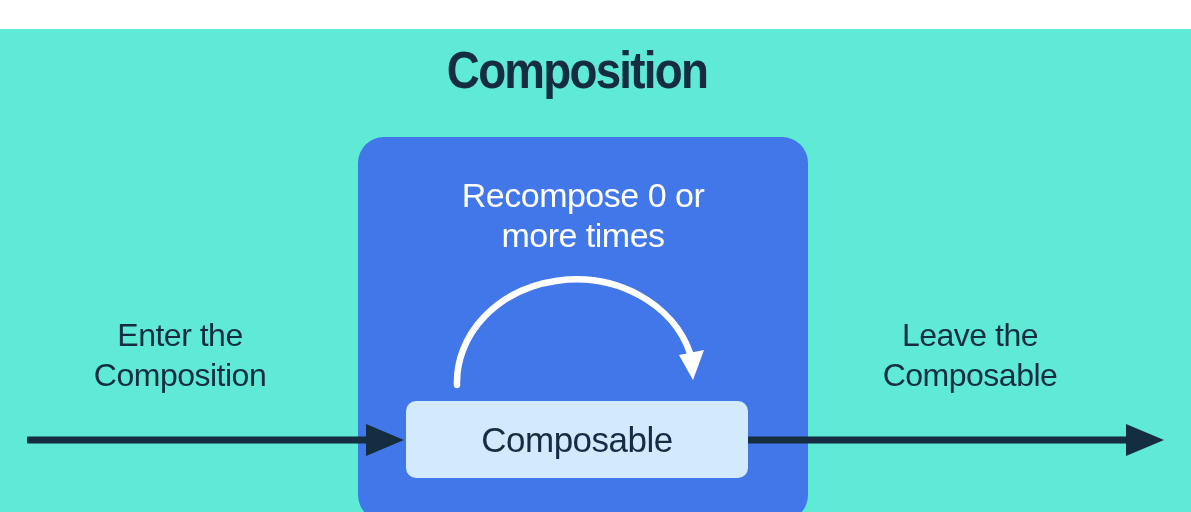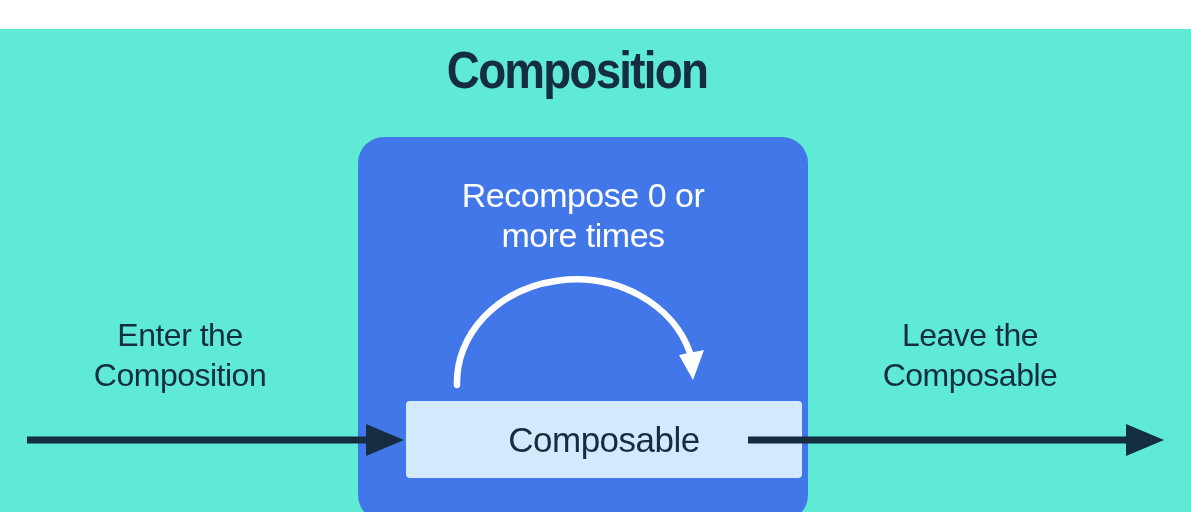--- a/index.html
+++ b/index.html
@@ -63,24 +63,24 @@
     top: 240px;
     width: 280px;
     height: 130px;
     overflow: visible;
   }
 
   .composable-box {
     position: absolute;
     left: 406px;
     top: 372px;
-    width: 396px;
+    width: 342px;
     height: 77px;
     background: var(--light-blue);
-    border-radius: 4px;
+    border-radius: 10px;
     display: flex;
     align-items: center;
     justify-content: center;
   }
   .composable-label {
     font-size: 35px;
     letter-spacing: -0.5px;
     color: var(--navy);
   }
 

